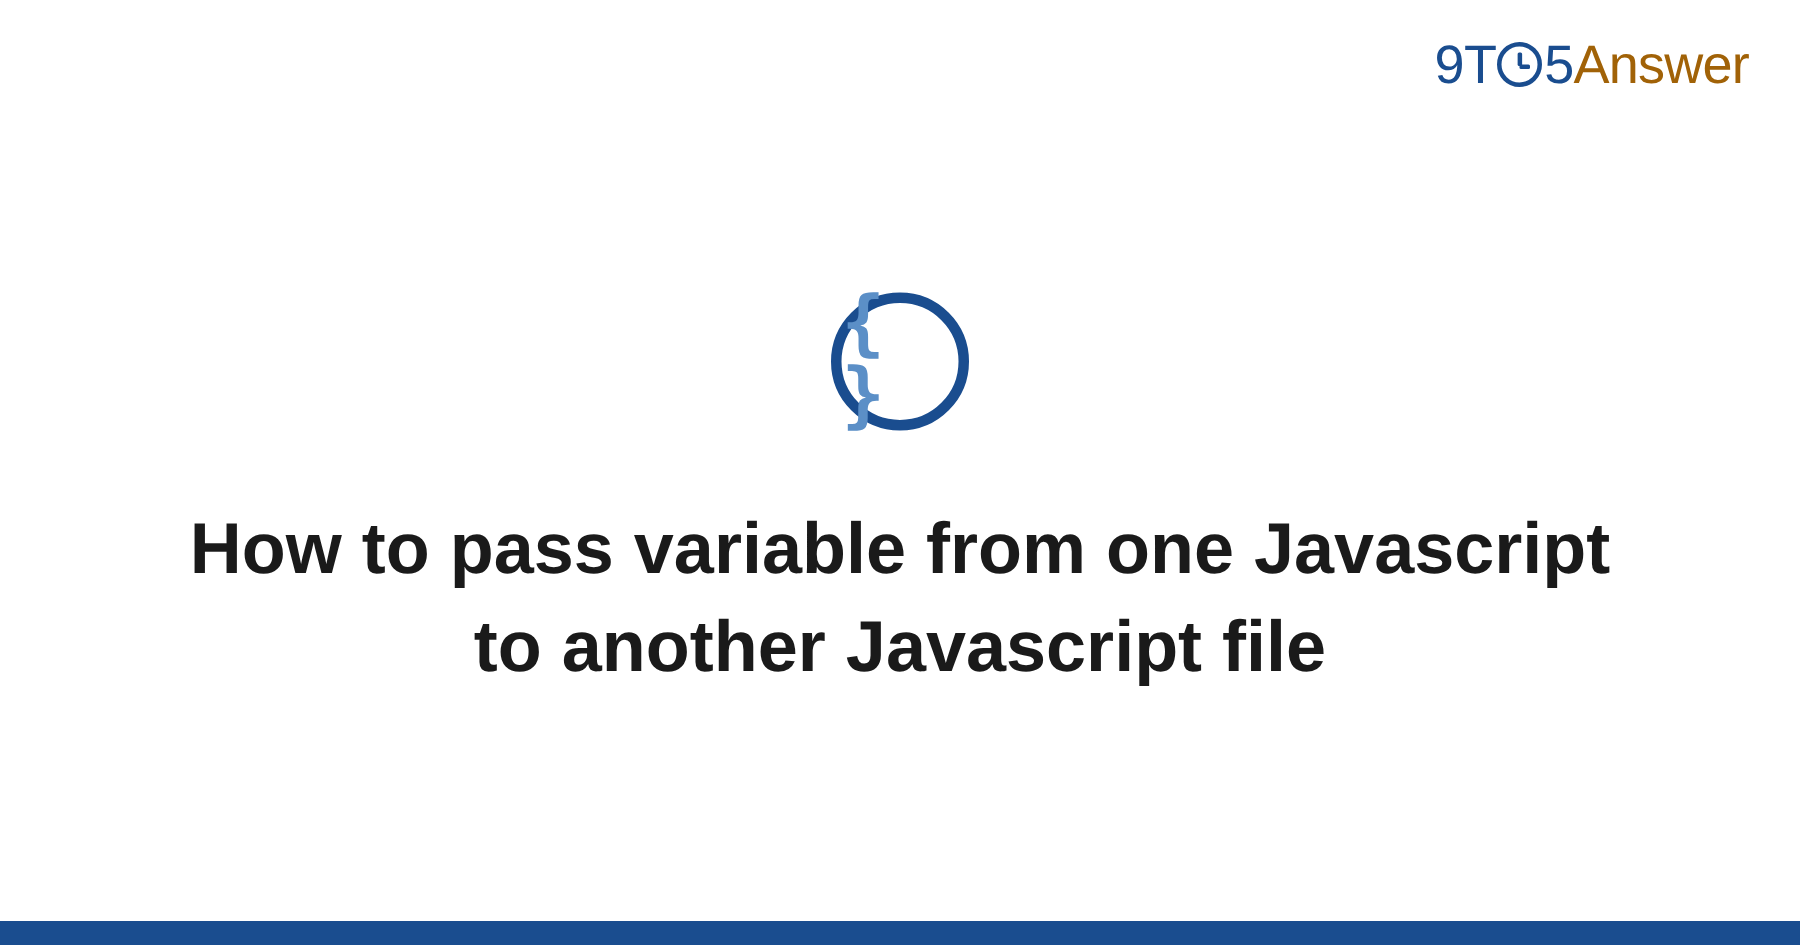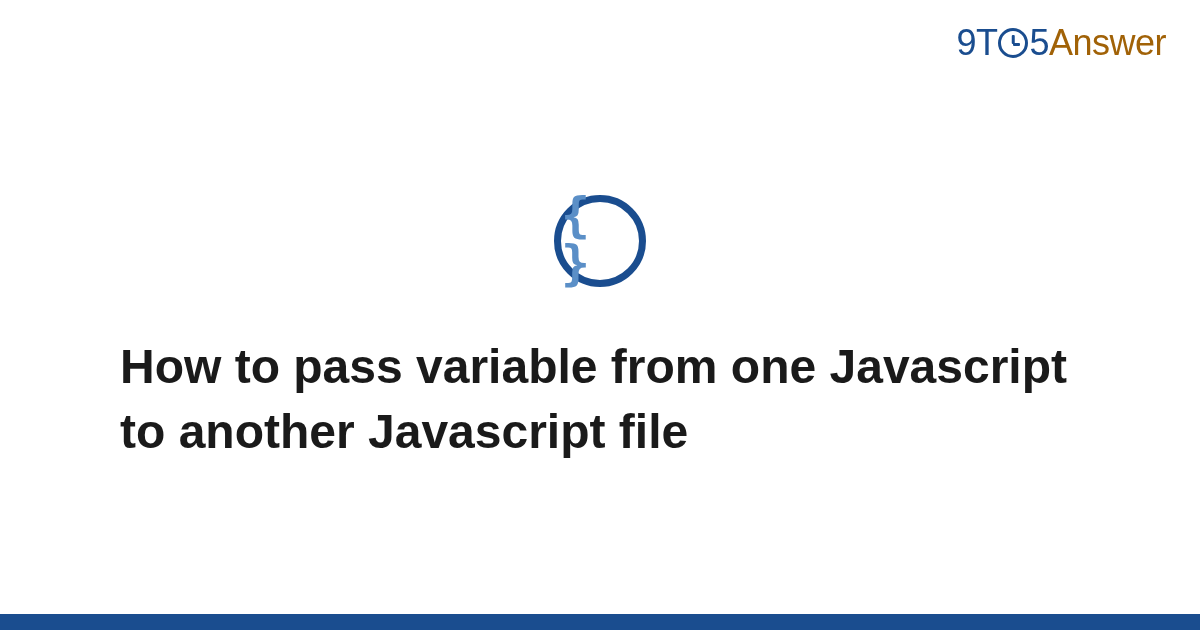--- a/index.html
+++ b/index.html
@@ -98,21 +98,21 @@
       color: #5b8fc7;
       font-family: "Consolas", "Monaco", monospace;
       letter-spacing: -2px;
       line-height: 1;
       transform: translateY(-2px);
     }
     .title {
       font-size: 48px;
       font-weight: 700;
       color: #1a1a1a;
-      text-align: left;
+      text-align: center;
       line-height: 1.35;
       max-width: 960px;
     }
     .bottom-bar {
       position: absolute;
       bottom: 0;
       left: 0;
       right: 0;
       height: 16px;
       background: #1a4d8f;

